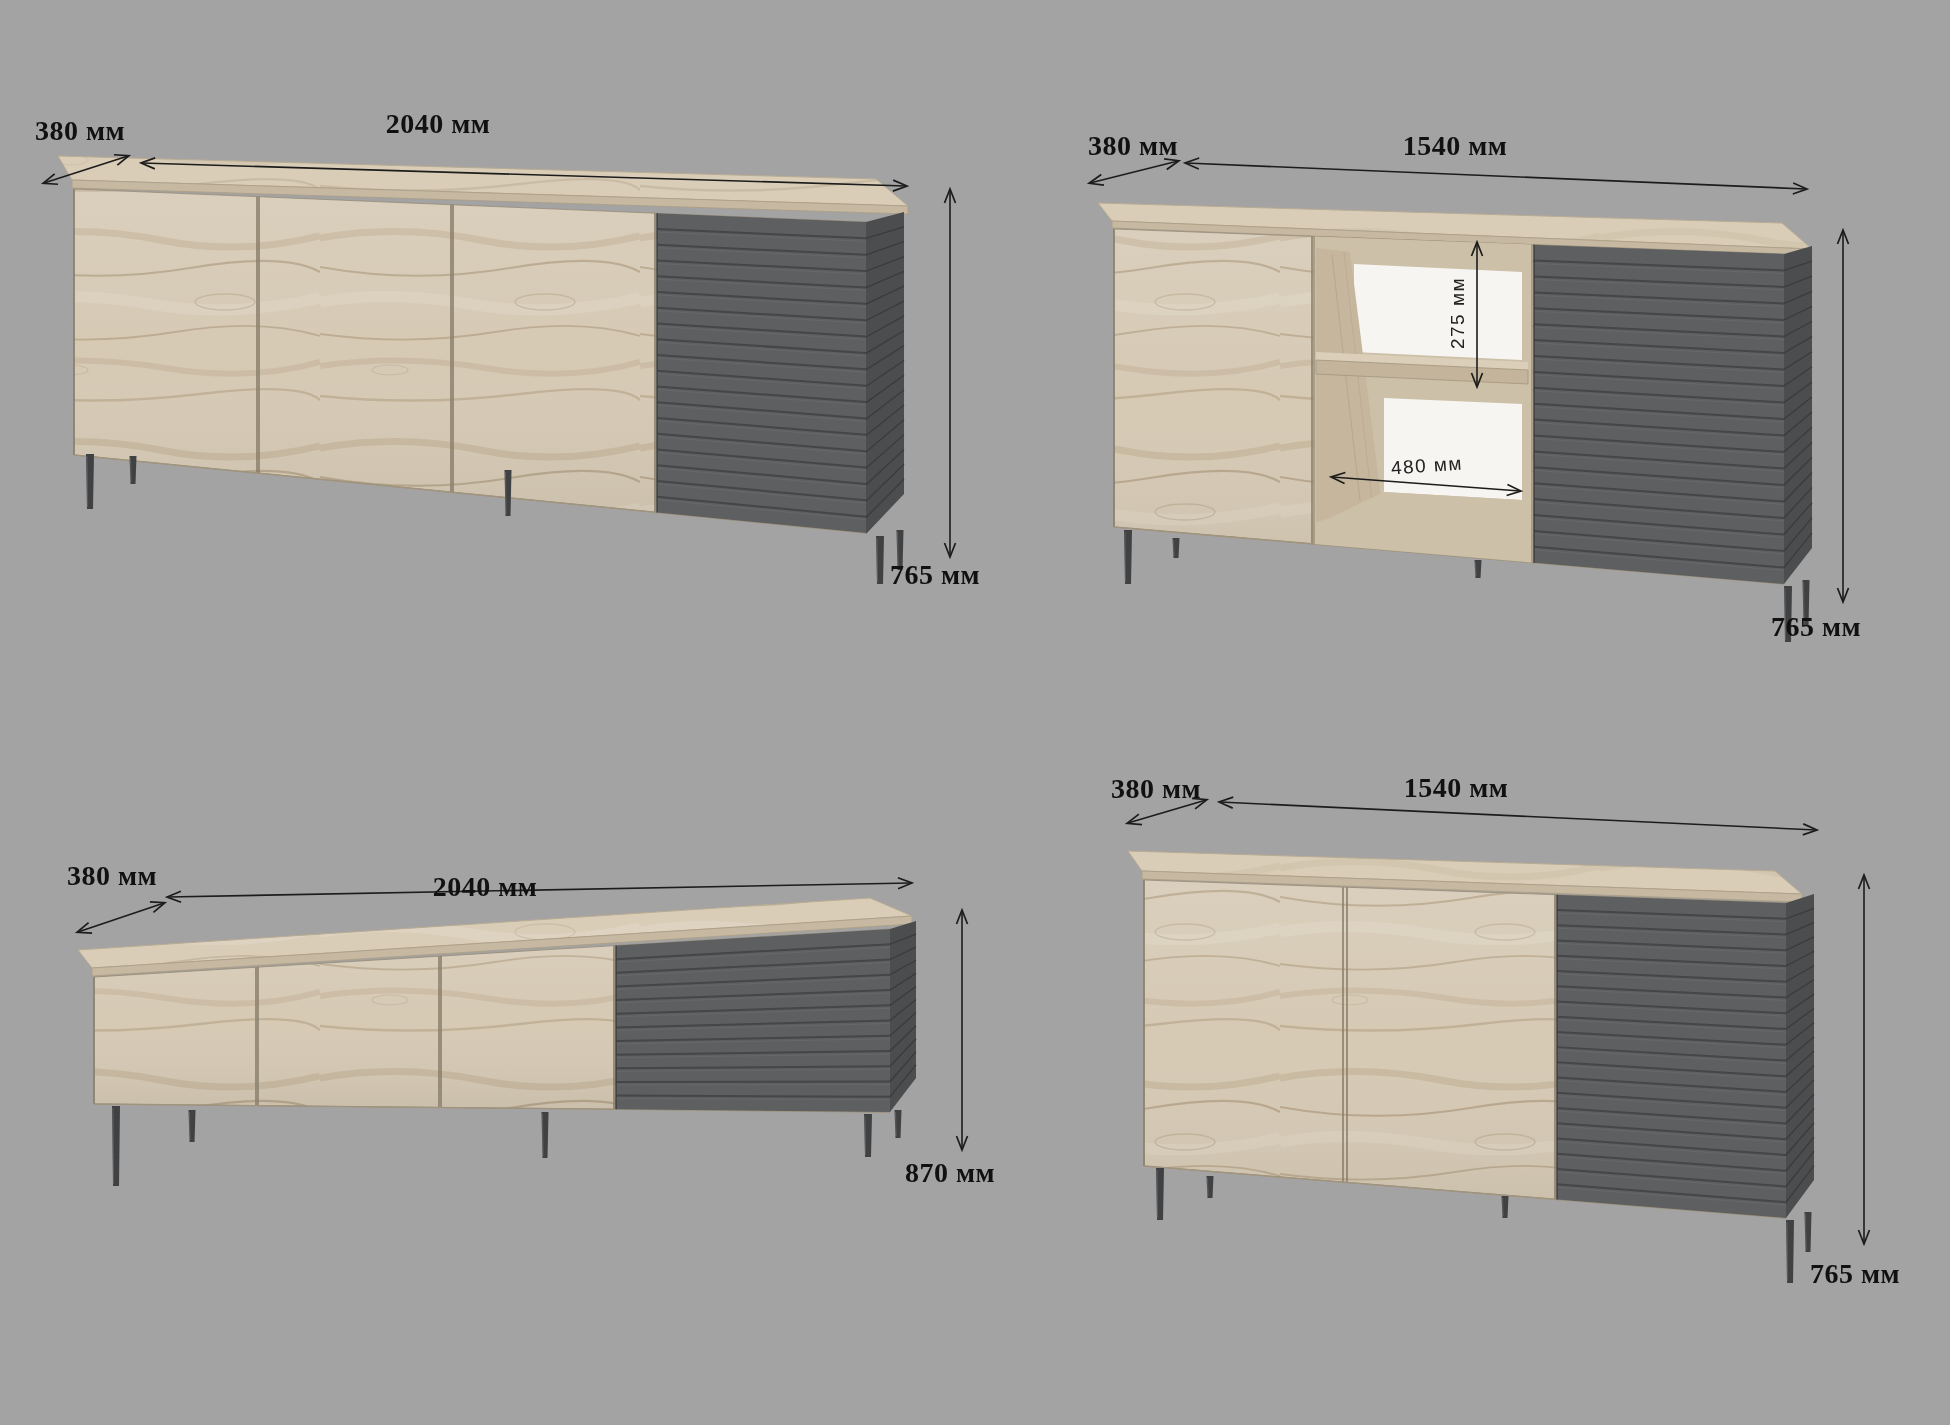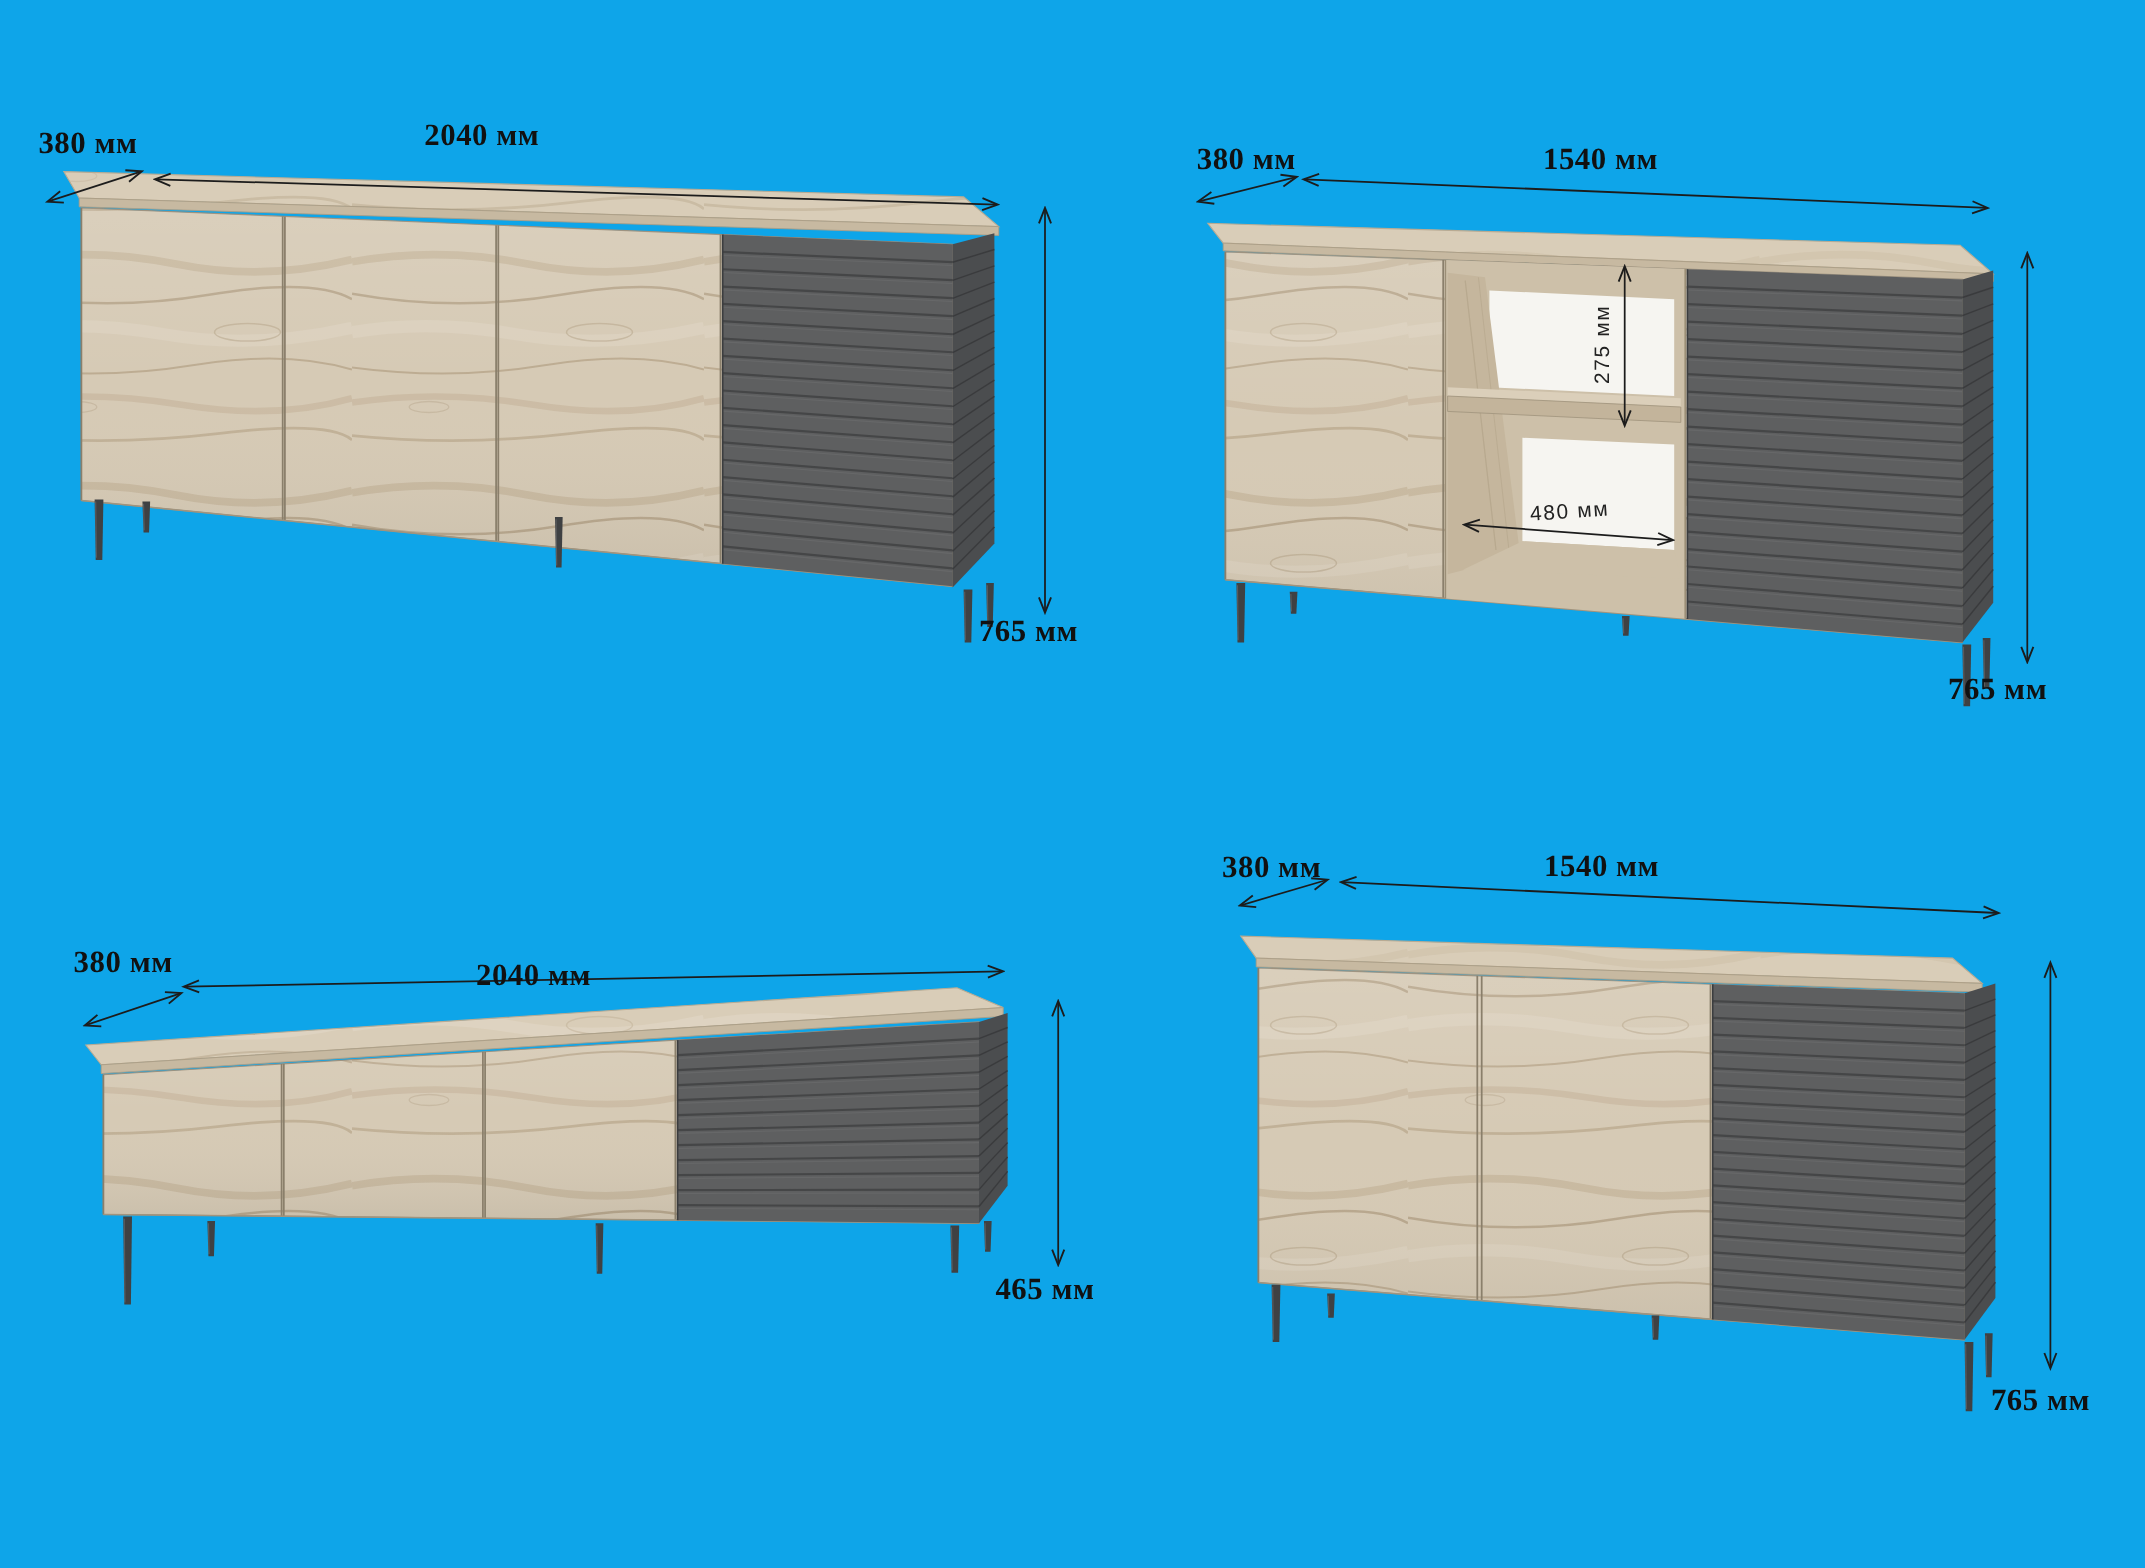--- a/index.html
+++ b/index.html
@@ -1,16 +1,16 @@
 <!DOCTYPE html>
 <html><head>
 <meta charset="utf-8">
 <style>
   html,body{margin:0;padding:0;background:#fff;}
-  #stage{position:relative;width:1950px;height:1425px;background:#0ea5e9;overflow:hidden;
+  #stage{position:relative;width:1950px;height:1425px;background:#a3a3a3;overflow:hidden;
          font-family:"Liberation Serif",serif;}
   #scene{position:absolute;left:0;top:0;}
   .dim-label{position:absolute;transform:translate(-50%,-50%);
              font:700 28px "Liberation Serif",serif;color:#111;
              white-space:nowrap;letter-spacing:.5px;}
   .dim-label.inner{font:400 19px "Liberation Sans",sans-serif;color:#222;letter-spacing:1.5px;}
   .rot90{transform:translate(-50%,-50%) rotate(-90deg);}
   .rot4{transform:translate(-50%,-50%) rotate(-4deg);}
 </style>
 </head>
@@ -381,18 +381,18 @@
   <div class="dim-label" style="left:935px;top:575px">765 мм</div>
 
   <div class="dim-label" style="left:1133px;top:146px">380 мм</div>
   <div class="dim-label" style="left:1455px;top:146px">1540 мм</div>
   <div class="dim-label inner rot90" style="left:1458px;top:313px">275 мм</div>
   <div class="dim-label inner rot4" style="left:1427px;top:466px">480 мм</div>
   <div class="dim-label" style="left:1816px;top:627px">765 мм</div>
 
   <div class="dim-label" style="left:112px;top:876px">380 мм</div>
   <div class="dim-label" style="left:485px;top:887px">2040 мм</div>
-  <div class="dim-label" style="left:950px;top:1173px">465 мм</div>
+  <div class="dim-label" style="left:950px;top:1173px">870 мм</div>
 
   <div class="dim-label" style="left:1156px;top:789px">380 мм</div>
   <div class="dim-label" style="left:1456px;top:788px">1540 мм</div>
   <div class="dim-label" style="left:1855px;top:1274px">765 мм</div>
 </div>
 
 </body></html>

